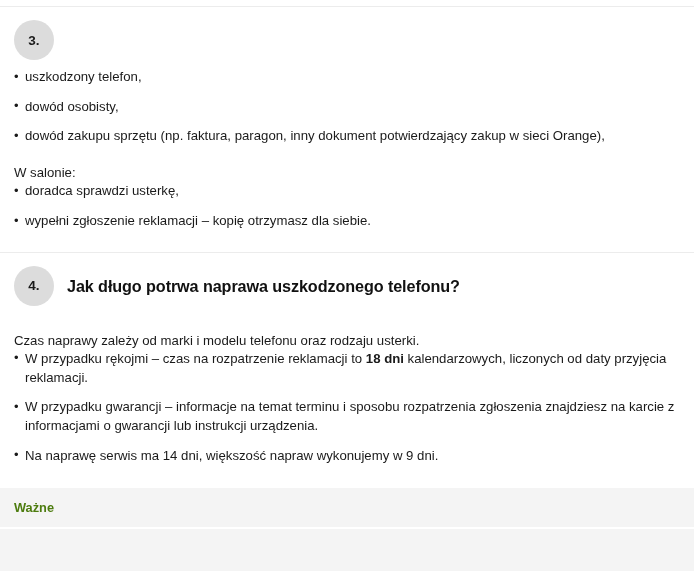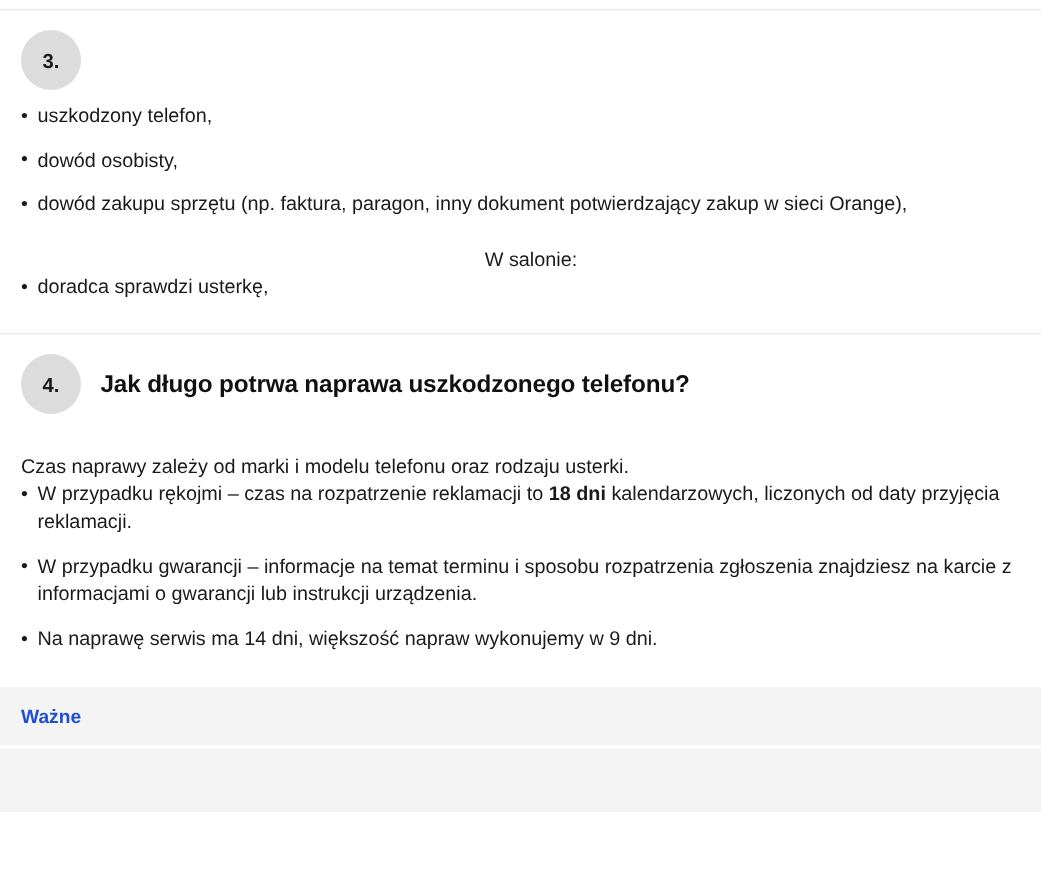--- a/index.html
+++ b/index.html
@@ -94,21 +94,20 @@
     font-size: 13px;
     color: #1a1a1a;
     line-height: 1.42;
   }
   .sec3-list-top {
     margin-top: 15px;
   }
   .sec3-salon-label {
     margin-top: 17px;
     margin-bottom: 0;
-    text-align: center;
   }
   .sec3-list-bottom {
     margin-top: 17px;
   }
   .sec4-intro {
     margin-top: 17px;
   }
   .sec4-list {
     margin-top: 17px;
   }
@@ -120,21 +119,21 @@
   }
   .notice-box {
     margin-top: 22px;
     background: #f4f4f4;
     width: 694px;
   }
   .notice-header {
     padding: 12px 14px 12px 14px;
     font-size: 12.8px;
     font-weight: bold;
-    color: #1d4ed8;
+    color: #4d7c0f;
     background: #f4f4f4;
     border-bottom: 2px solid #ffffff;
   }
   .notice-body {
     padding: 28px 14px 14px 14px;
     background: #f4f4f4;
   }
 </style>
 </head>
 <body>
@@ -149,20 +148,21 @@
     </div>
     <div class="faq-body">
       <ul class="bullets sec3-list-top">
         <li>uszkodzony telefon,</li>
         <li>dowód osobisty,</li>
         <li>dowód zakupu sprzętu (np. faktura, paragon, inny dokument potwierdzający zakup w sieci Orange),</li>
       </ul>
       <p class="para sec3-salon-label">W salonie:</p>
       <ul class="bullets sec3-list-bottom">
         <li>doradca sprawdzi usterkę,</li>
+        <li>wypełni zgłoszenie reklamacji – kopię otrzymasz dla siebie.</li>
       </ul>
     </div>
   </div>
 
   <div class="section-divider" style="margin-top:21px;"></div>
 
   <div class="faq-section">
     <div class="faq-header">
       <div class="num-badge">4.</div>
       <div class="faq-title">Jak długo potrwa naprawa uszkodzonego telefonu?</div>

